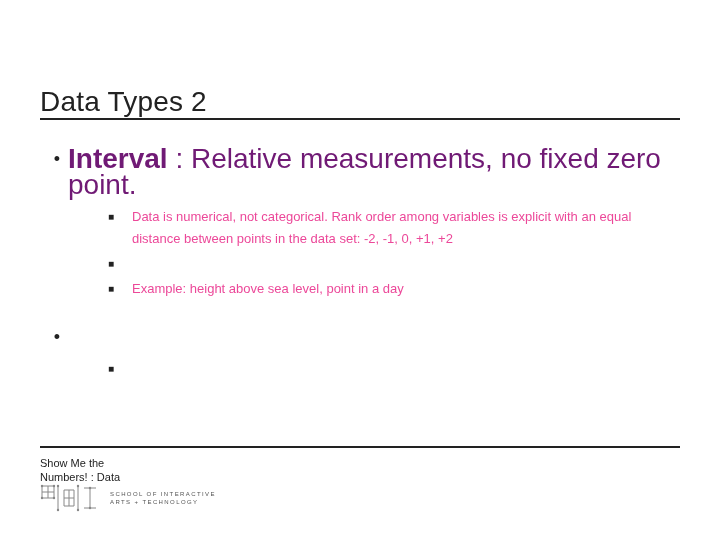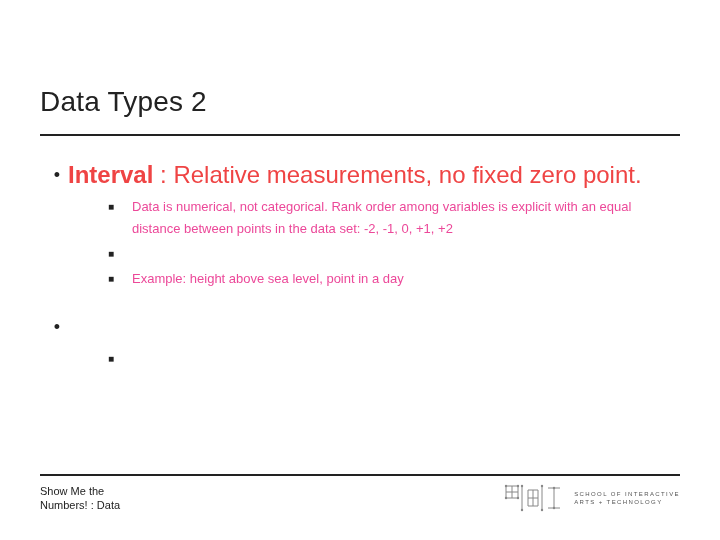--- a/index.html
+++ b/index.html
@@ -1,31 +1,31 @@
 <!DOCTYPE html>
 <html><head>
 <meta charset="utf-8">
 <style>
   * { margin: 0; padding: 0; box-sizing: border-box; }
   html, body { width: 720px; height: 540px; background: #fff; font-family: Arial, Helvetica, sans-serif; color: #1a1a1a; }
   .slide { position: relative; width: 720px; height: 540px; padding: 86px 40px 0 40px; }
-  .title { font-size: 28px; font-weight: 400; color: #222; margin-bottom: 16px; letter-spacing: 0.2px; }
+  .title { font-size: 28px; font-weight: 400; color: #222; letter-spacing: 0.2px; }
   .rule { border: none; border-top: 2.5px solid #222; margin-bottom: 26px; }
   .content { padding-left: 6px; }
   .lvl1 { display: flex; margin-bottom: 8px; }
   .lvl1 .bullet { width: 22px; flex: 0 0 22px; font-size: 18px; line-height: 26px; text-align: center; color: #222; }
-  .lvl1 .text { font-size: 24px; line-height: 26px; color: #ef4444; }
+  .lvl1 .text { font-size: 28px; line-height: 26px; color: #701a75; }
   .lvl1 .text b { font-weight: 700; }
   .sublist { margin: 4px 0 24px 62px; }
   .lvl2 { display: flex; margin-bottom: 3px; }
   .lvl2 .sq { width: 24px; flex: 0 0 24px; font-size: 10px; line-height: 22px; color: #222; text-align: left; }
   .lvl2 .text { font-size: 13px; line-height: 22px; color: #ec4899; }
   .footer { position: absolute; left: 40px; right: 40px; bottom: 28px; }
   .footer-rule { border: none; border-top: 2px solid #222; margin-bottom: 8px; }
-  .footer-row { display: flex; justify-content: space-between; align-items: flex-start; }
+  .footer-row { display: flex; justify-content: space-between; align-items: flex-start; flex-direction: column; }
   .footer-left { font-size: 11px; line-height: 14px; color: #222; max-width: 110px; }
   .footer-right { display: flex; align-items: center; gap: 10px; }
   .logo-svg { display: block; }
   .logo-text { font-size: 6px; letter-spacing: 1.4px; color: #555; line-height: 8px; text-align: left; }
 </style>
 </head>
 <body>
 
 <div class="slide">
   <h1 class="title">Data Types 2</h1>

